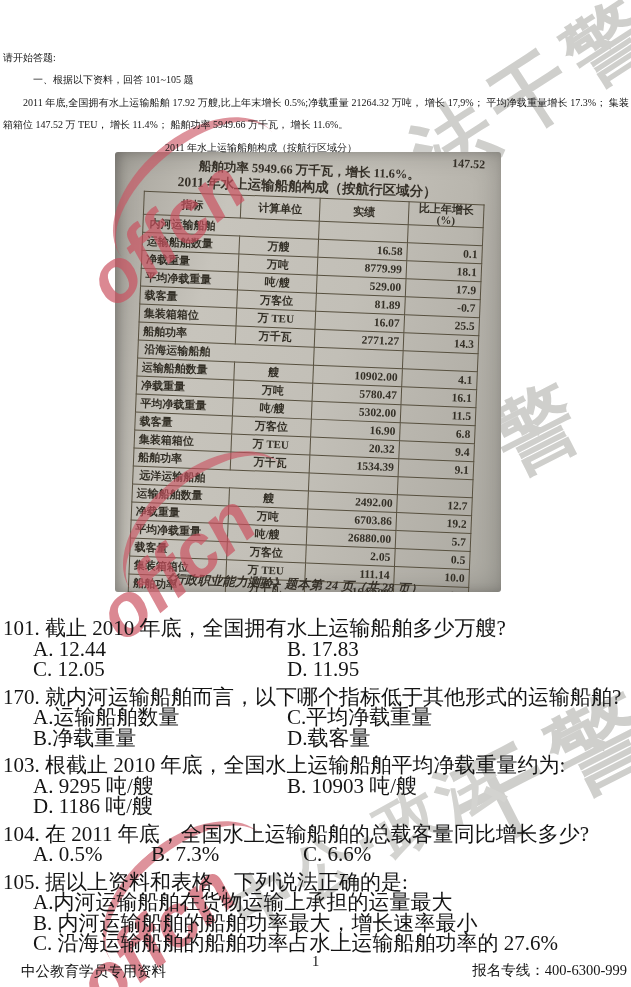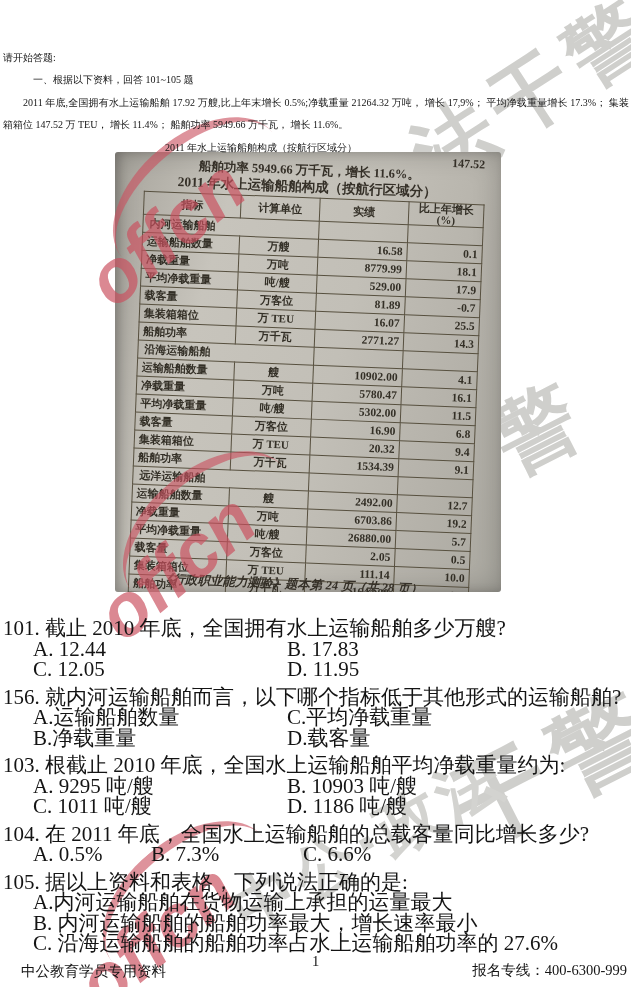--- a/index.html
+++ b/index.html
@@ -239,34 +239,33 @@
     <div class="question">
       <div class="q-text"><span>101. </span><span>截止 2010 年底，全国拥有水上运输船舶多少万艘?</span></div>
       <div class="opts two-col">
         <span class="option">A. 12.44</span>
         <span class="option">B. 17.83</span>
         <span class="option">C. 12.05</span>
         <span class="option">D. 11.95</span>
       </div>
     </div>
     <div class="question">
-      <div class="q-text"><span>156. </span><span>就内河运输船舶而言，以下哪个指标低于其他形式的运输船舶?</span></div>
+      <div class="q-text"><span>170. </span><span>就内河运输船舶而言，以下哪个指标低于其他形式的运输船舶?</span></div>
       <div class="opts two-col">
         <span class="option">A.运输船舶数量</span>
         <span class="option">C.平均净载重量</span>
         <span class="option">B.净载重量</span>
         <span class="option">D.载客量</span>
       </div>
     </div>
     <div class="question">
       <div class="q-text"><span>103. </span><span>根截止 2010 年底，全国水上运输船舶平均净载重量约为:</span></div>
       <div class="opts two-col">
         <span class="option">A. 9295 吨/艘</span>
         <span class="option">B. 10903 吨/艘</span>
-        <span class="option">C. 1011 吨/艘</span>
         <span class="option">D. 1186 吨/艘</span>
       </div>
     </div>
     <div class="question">
       <div class="q-text"><span>104. </span><span>在 2011 年底，全国水上运输船舶的总载客量同比增长多少?</span></div>
       <div class="opts four-col">
         <span class="option">A. 0.5%</span>
         <span class="option">B. 7.3%</span>
         <span class="option">C. 6.6%</span>
       </div>

